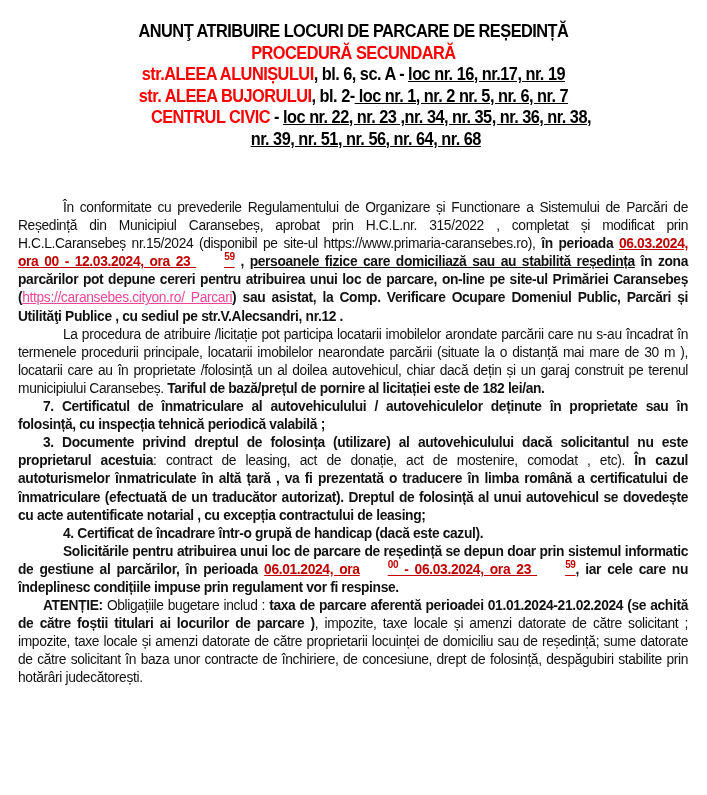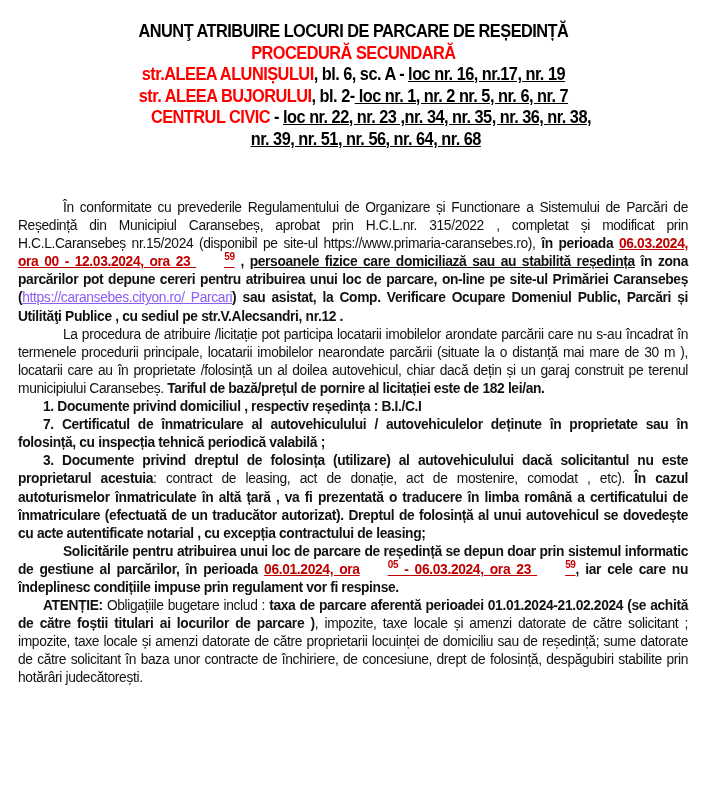--- a/index.html
+++ b/index.html
@@ -9,21 +9,21 @@
   .hdr .line { white-space: nowrap; }
   .red { color: #ff0000; }
   .dred { color: #c00000; }
   .u { text-decoration: underline; }
   .title-block { position: absolute; left: 0; top: 20px; width: 707px; }
   .body { position: absolute; left: 18px; top: 199px; width: 670px; font-family: "Liberation Sans", "DejaVu Sans", sans-serif; font-size: 13.8px; line-height: 18.1px; color: #111; text-align: justify; letter-spacing: -0.35px; }
   .body p { margin: 0; }
   .ind1 { text-indent: 45px; }
   .ind2 { text-indent: 25px; }
   .b { font-weight: bold; }
-  a.link { color: #8b5cf6; }
+  a.link { color: #ec4899; }
   sup { font-size: 10px; line-height: 0; vertical-align: 6px; padding-left: 28px; }
 </style>
 </head>
 <body>
 
 <div class="page">
 
   <div class="title-block hdr">
     <div class="line">ANUNŢ ATRIBUIRE   LOCURI DE PARCARE DE REȘEDINȚĂ</div>
     <div class="line red">PROCEDURĂ SECUNDARĂ</div>
@@ -45,27 +45,27 @@
 
     <p class="ind1">
       <span>În conformitate cu prevederile  Regulamentului  de Organizare și Functionare a Sistemului de Parcări  de Reședință din Municipiul  Caransebeș, aprobat prin H.C.L.nr. 315/2022 , completat și modificat prin H.C.L.Caransebeș nr.15/2024 (disponibil pe site-ul https://www.primaria-caransebes.ro), </span><span class="b">în perioada </span><span class="b dred u"><span>06.03.2024, ora 00  - 12.03.2024, ora 23 </span><sup>59</sup></span><span class="b"> ,   </span><span class="b u">persoanele fizice care domiciliază sau au stabilită reședința</span><span class="b">  în  zona parcărilor   pot depune cereri pentru atribuirea unui loc de parcare, on-line pe site-ul  Primăriei Caransebeș (</span><a class="link" href="#">https://caransebes.cityon.ro/ Parcari</a><span class="b">) sau asistat, la Comp. Verificare Ocupare Domeniul Public, Parcări și Utilităţi Publice , cu sediul pe str.V.Alecsandri, nr.12 .</span>
     </p>
 
     <p class="ind1">
       <span>La procedura de atribuire /licitație pot participa  locatarii imobilelor arondate parcării  care nu s-au încadrat în termenele procedurii principale, locatarii imobilelor  nearondate parcării (situate la o distanță mai mare de 30 m ),  locatarii care au în proprietate /folosință un al doilea  autovehicul, chiar dacă dețin și un garaj construit pe terenul municipiului Caransebeș. </span><span class="b">Tariful de bază/prețul de pornire al licitației este de 182 lei/an.</span>
     </p>
 
 
-    <p class="ind2 b">1. Documente privind domiciliul , respectiv reședința : B.I./C.I</p>
     <p class="ind2 b">7. Certificatul  de înmatriculare al autovehiculului / autovehiculelor deținute în proprietate sau în folosință, cu inspecția tehnică periodică   valabilă    ;</p>
     <p class="ind2">
       <span class="b">3. Documente   privind dreptul de folosința (utilizare)  al autovehiculului dacă solicitantul nu este proprietarul acestuia</span><span>: contract de leasing, act de donație, act de mostenire, comodat ,  etc). </span><span class="b">În cazul autoturismelor înmatriculate în altă țară , va fi prezentată o traducere în limba română a certificatului de înmatriculare (efectuată de un traducător autorizat). Dreptul de folosință al unui autovehicul se dovedește cu acte autentificate notarial , cu excepția contractului de leasing;</span>
     </p>
+    <p class="ind1 b">4. Certificat de încadrare într-o grupă de handicap (dacă este cazul).</p>
 
     <p class="ind1 b">
-      <span>Solicitările pentru atribuirea  unui loc de parcare de reședință  se depun doar prin sistemul informatic de gestiune al parcărilor, în perioada </span><span class="dred u"><span>06.01.2024, ora</span><sup>05</sup><span>  - 06.03.2024, ora 23 </span><sup>59</sup></span><span>,  iar cele   care nu îndeplinesc condițiile impuse prin regulament vor fi respinse.</span>
+      <span>Solicitările pentru atribuirea  unui loc de parcare de reședință  se depun doar prin sistemul informatic de gestiune al parcărilor, în perioada </span><span class="dred u"><span>06.01.2024, ora</span><sup>00</sup><span>  - 06.03.2024, ora 23 </span><sup>59</sup></span><span>,  iar cele   care nu îndeplinesc condițiile impuse prin regulament vor fi respinse.</span>
     </p>
 
     <p class="ind2">
       <span class="b">ATENȚIE:</span><span> Obligațiile bugetare includ : </span><span class="b">taxa de parcare aferentă perioadei 01.01.2024-21.02.2024  (se achită de către foștii titulari ai locurilor de parcare )</span><span>,  impozite, taxe locale  și  amenzi datorate de către solicitant ; impozite, taxe locale și  amenzi datorate de către proprietarii locuinței de domiciliu sau de reședință; sume datorate  de către solicitant  în baza unor contracte de închiriere, de concesiune, drept de folosință, despăgubiri stabilite prin hotărâri judecătorești.</span>
     </p>
   </div>
 </div>
 
 </body></html>

